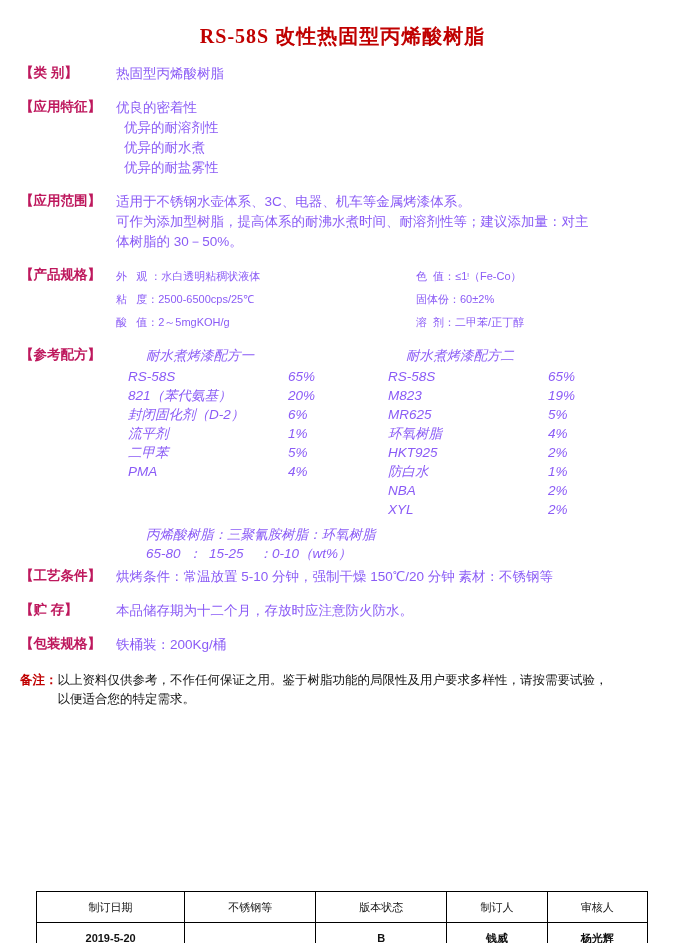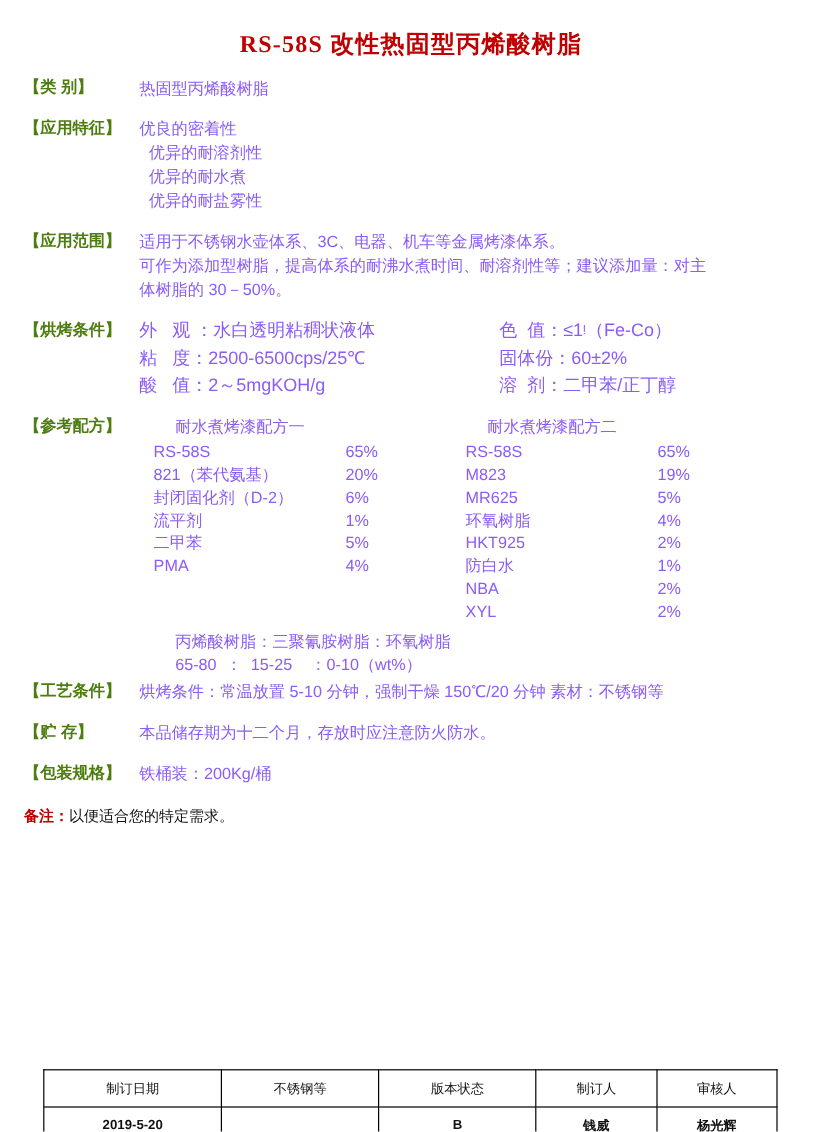--- a/index.html
+++ b/index.html
@@ -31,21 +31,21 @@
     margin-top: 23px;
     margin-bottom: 6px;
     font-family: "Liberation Serif", "DejaVu Serif", serif;
   }
   .section {
     display: flex;
     align-items: flex-start;
     margin-top: 14px;
   }
   .tag {
-    color: #4d7c0f;
+    color: #be185d;
     font-weight: bold;
     font-size: 13.5px;
     white-space: nowrap;
     flex: 0 0 auto;
     width: 96px;
     font-family: "Liberation Sans", sans-serif;
   }
   .body-col {
     flex: 1 1 auto;
     font-size: 13.5px;
@@ -60,30 +60,31 @@
     padding-left: 0;
   }
   .feature-lines .line.sub {
     padding-left: 8px;
   }
   
   .spec-grid {
     display: grid;
     grid-template-columns: 300px 1fr;
     row-gap: 3px;
-    font-size: 15px;
+    font-size: 11px;
     line-height: 20px;
   }
   .spec-cell {
     white-space: pre;
   }
   
   .formula-wrap {
     font-size: 13.5px;
     line-height: 19px;
+    font-style: italic;
   }
   .formula-head {
     display: flex;
     margin-bottom: 2px;
   }
   .formula-head .fh {
     white-space: pre;
   }
   .formula-head .fh1 { width: 260px; padding-left: 30px;}
   .formula-cols {
@@ -174,21 +175,21 @@
   <div class="section">
     <div class="tag">【应用范围】</div>
     <div class="body-col">
       <div class="line">适用于不锈钢水壶体系、3C、电器、机车等金属烤漆体系。</div>
       <div class="line">可作为添加型树脂，提高体系的耐沸水煮时间、耐溶剂性等；建议添加量：对主</div>
       <div class="line">体树脂的 30－50%。</div>
     </div>
   </div>
 
   <div class="section">
-    <div class="tag">【烘烤条件】</div>
+    <div class="tag">【产品规格】</div>
     <div class="body-col">
       <div class="spec-grid">
         <div class="spec-cell">外   观 ：水白透明粘稠状液体</div>
         <div class="spec-cell">色  值：≤1ᵎ（Fe-Co）</div>
         <div class="spec-cell">粘   度：2500-6500cps/25℃</div>
         <div class="spec-cell">固体份：60±2%</div>
         <div class="spec-cell">酸   值：2～5mgKOH/g</div>
         <div class="spec-cell">溶  剂：二甲苯/正丁醇</div>
       </div>
     </div>
@@ -279,20 +280,21 @@
   </div>
 
   <div class="section">
     <div class="tag">【包装规格】</div>
     <div class="body-col">铁桶装：200Kg/桶</div>
   </div>
 
   <div class="note">
     <div class="note-tag">备注：</div>
     <div class="note-body">
+      <div>以上资料仅供参考，不作任何保证之用。鉴于树脂功能的局限性及用户要求多样性，请按需要试验，</div>
       <div>以便适合您的特定需求。</div>
     </div>
   </div>
 
   <table class="footer-table">
     <tbody>
         <tr class="heads">
       <td>制订日期</td>
       <td>不锈钢等</td>
       <td>版本状态</td>

